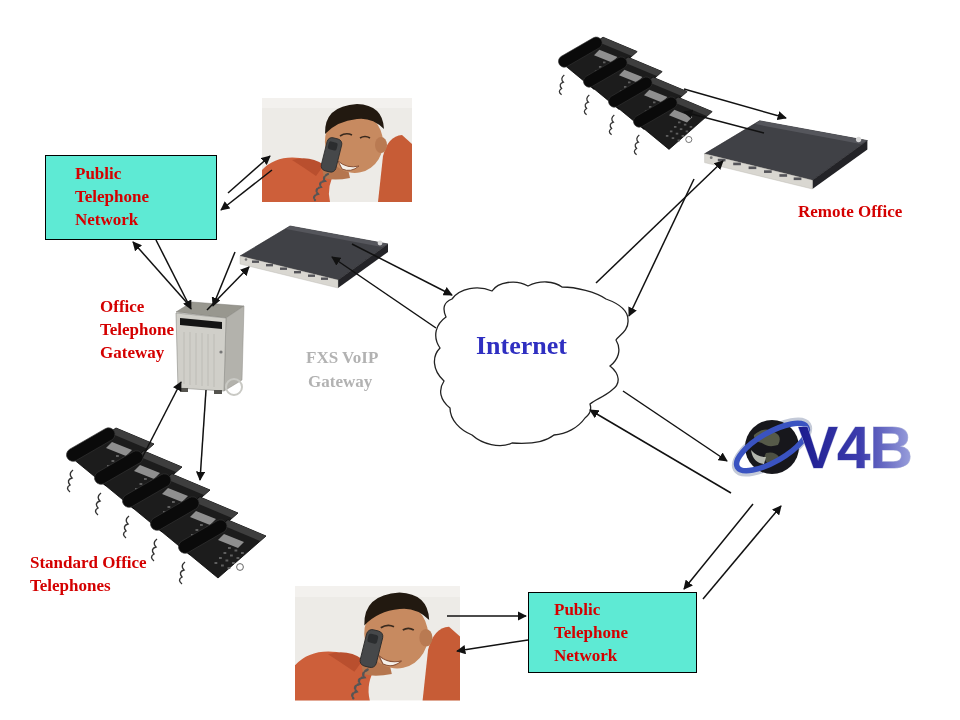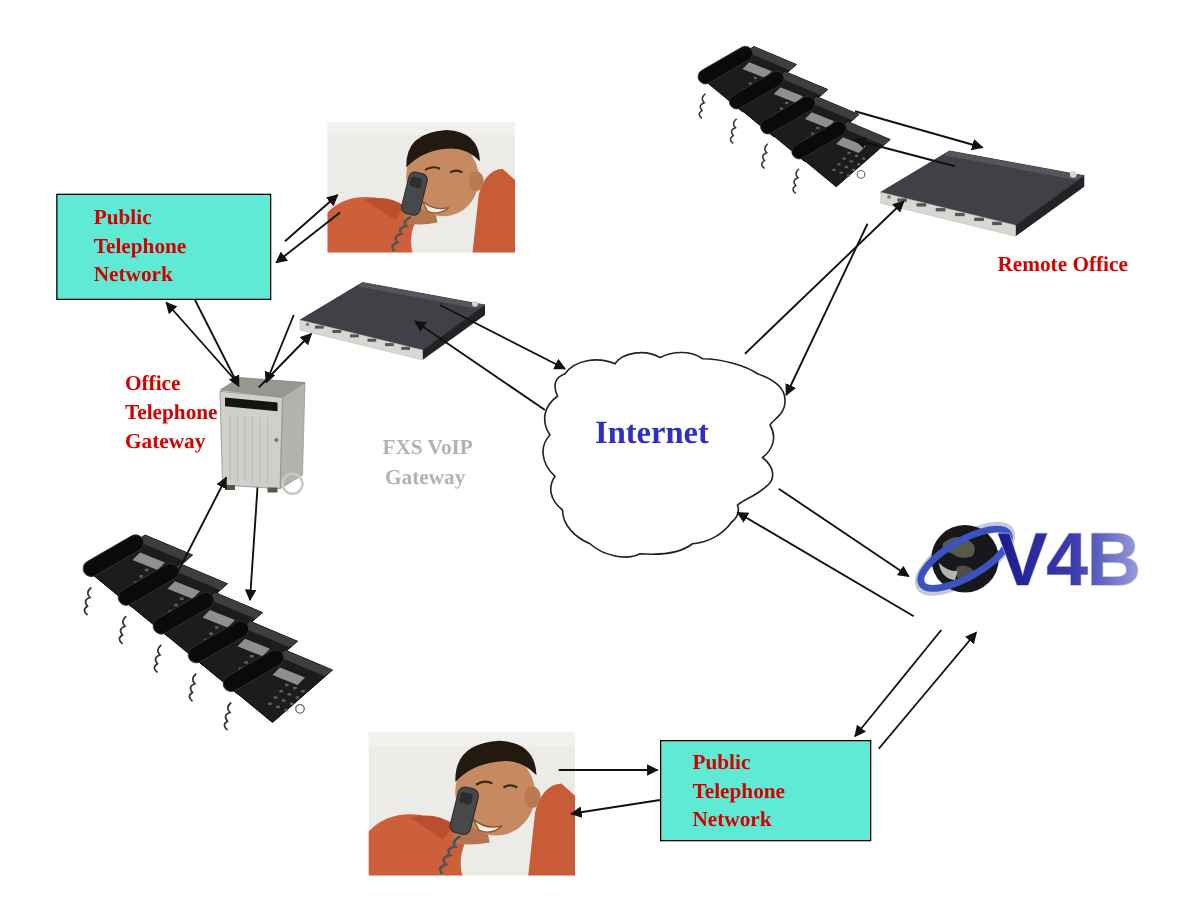--- a/index.html
+++ b/index.html
@@ -204,20 +204,24 @@
 
   <div class="label gray" style="left:306px;top:298px;margin-top:48px;">
     <div>FXS VoIP</div>
     <div style="padding-left:2px;">Gateway</div>
   </div>
 
   <div class="label internet" style="left:476px;top:331px;">Internet</div>
 
   <div class="label red" style="left:798px;top:200px;">Remote Office</div>
 
+  <div class="label red" style="left:30px;top:551px;">
+    <div>Standard Office</div>
+    <div>Telephones</div>
+  </div>
 
   <div class="box" style="left:528px;top:592px;width:169px;height:81px;padding:5px 0 0 25px;">
     <div class="label red">Public</div>
     <div class="label red">Telephone</div>
     <div class="label red">Network</div>
   </div>
 
 </div>
 
 </body></html>

